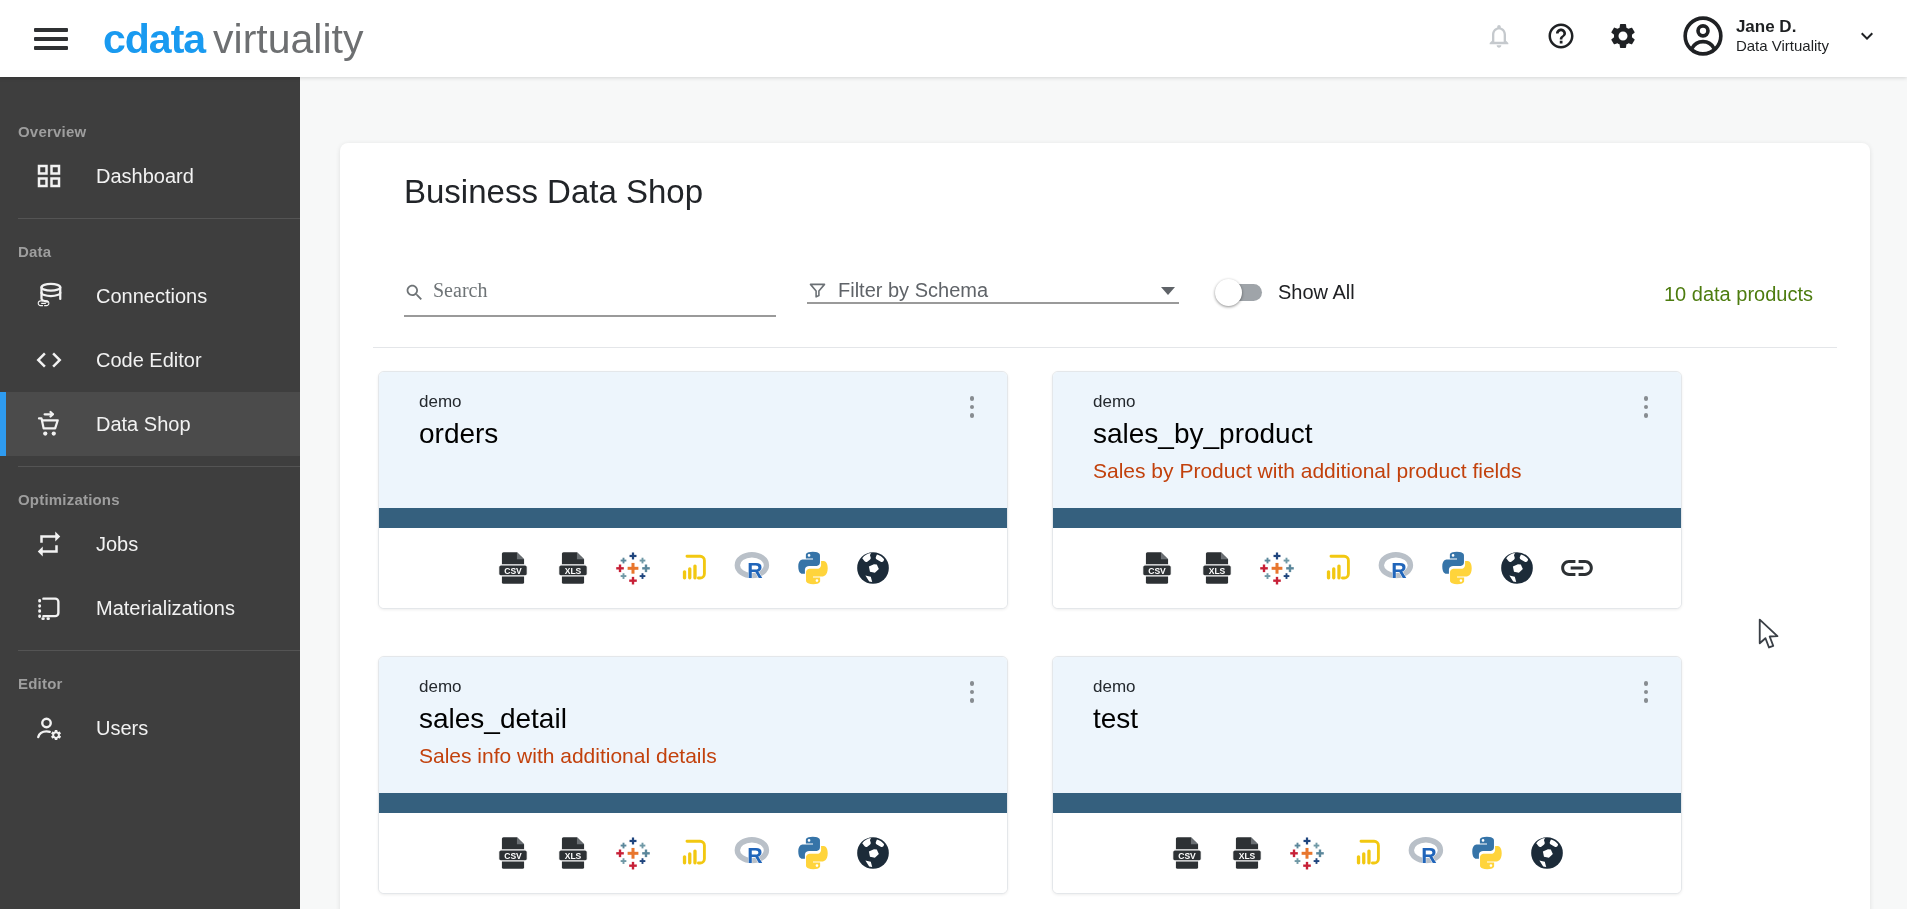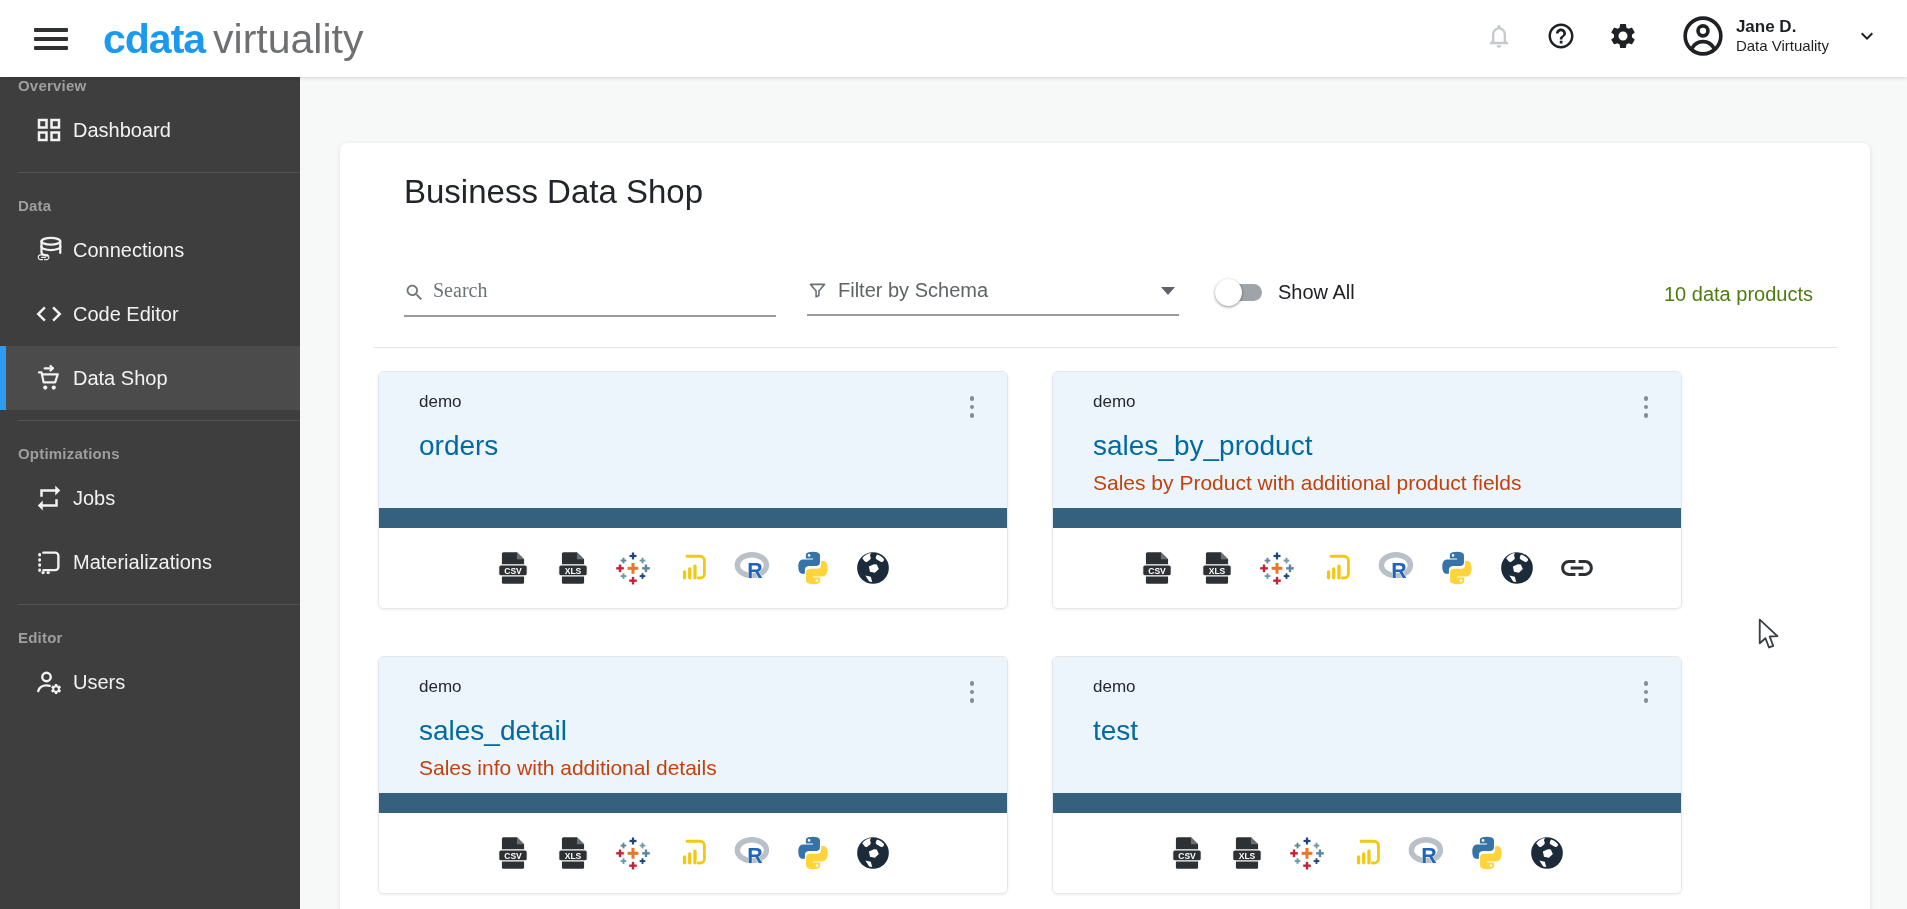--- a/index.html
+++ b/index.html
@@ -24,65 +24,65 @@
   .userbox { display:flex; align-items:center; margin-left:40px; margin-right:28px; cursor:pointer; }
   .avatar { width:46px; height:46px; }
   .avatar svg { width:46px; height:46px; }
   .user-names { margin-left:10px; line-height:1.15; }
   .user-name { font-size:17px; font-weight:bold; color:#1e2022; }
   .user-org  { font-size:15px; color:#1e2022; }
   .chev { margin-left:26px; width:24px; height:24px; }
 
   
   .sidebar { position:absolute; left:0; top:77px; width:300px; height:832px; background:#3e3e3e;
-             z-index:10; }
+             padding-top:46px; z-index:10; }
   .side-section-label { font-size:15px; font-weight:bold; color:#9e9e9e; margin:24px 0 4px 18px; letter-spacing:.2px; }
   .side-section:first-child .side-section-label { margin-top:0; }
-  .side-item { height:64px; display:flex; align-items:center; padding-left:34px; gap:9px;
+  .side-item { height:64px; display:flex; align-items:center; padding-left:34px; gap:32px;
                color:#f2f2f2; font-size:20px; cursor:pointer; }
   .side-item.active { background:#4b4b4b; border-left:6px solid #2e9bf0; padding-left:28px; }
   .side-icon { width:30px; height:30px; flex:0 0 30px; display:flex; align-items:center; justify-content:center; }
   .side-icon svg { width:30px; height:30px; }
   .side-divider { height:1px; background:#545454; margin:10px 0 2px 18px; }
 
   
   .main { position:absolute; left:300px; top:77px; width:1607px; height:832px; background:#f7f8f8; }
   .panel { position:absolute; left:40px; top:66px; width:1530px; height:980px; background:#fff;
            border-radius:8px; box-shadow:0 1px 5px rgba(0,0,0,.10); }
   .page-title { position:absolute; left:64px; top:30px; font-size:33px; font-weight:500; color:#212428; }
 
   .toolbar { position:absolute; left:0; top:136px; width:100%; height:50px; }
   .search-field { position:absolute; left:64px; width:372px; display:flex; align-items:flex-start; gap:8px;
                   border-bottom:2px solid #9a9a9a; padding-bottom:12px; }
   .search-field svg { width:21px; height:21px; margin-top:3px; }
   .search-field input { border:none; outline:none; font-size:20px; color:#3c4043; width:320px;
                         font-family:Liberation Serif, serif; background:transparent; }
   .search-field input::placeholder { color:#6e7control376; color:#6e7376; }
   .filter-field { position:absolute; left:467px; width:372px; display:flex; align-items:center; gap:10px;
-                  border-bottom:2px solid #9a9a9a; padding-bottom:12px; cursor:pointer; }
+                  border-bottom:2px solid #9a9a9a; cursor:pointer; }
   .filter-field svg.funnel { width:21px; height:21px; }
   .filter-label { font-size:20px; color:#5f6368; flex:1; }
   .caret { width:0; height:0; border-left:7px solid transparent; border-right:7px solid transparent;
            border-top:8px solid #5f6368; margin-right:4px; }
   .toggle-wrap { position:absolute; left:878px; top:2px; display:flex; align-items:center; cursor:pointer; }
   .switch { position:relative; width:44px; height:17px; background:#9fa4a9; border-radius:9px; display:inline-block; }
   .knob { position:absolute; left:-3px; top:-5px; width:27px; height:27px; background:#fff; border-radius:50%;
           box-shadow:0 1px 3px rgba(0,0,0,.45); }
   .toggle-label { margin-left:16px; font-size:20px; color:#202124; }
   .count { position:absolute; right:57px; top:4px; font-size:20px; color:#4d7c0f; }
   .toolbar-divider { position:absolute; left:33px; right:33px; top:204px; height:1px; background:#e4e6e9; }
 
   
   .card-grid { position:absolute; left:38px; top:228px; width:1460px; display:flex; flex-wrap:wrap;
                column-gap:44px; row-gap:47px; }
   .card { width:630px; height:238px; background:#fff; border:1px solid #e4e7ea; border-radius:6px;
           overflow:hidden; box-shadow:0 1px 3px rgba(0,0,0,.07); display:flex; flex-direction:column; }
   .card-head { position:relative; height:136px; background:#edf5fc; padding:20px 60px 0 40px; }
   .card-schema { font-size:17px; color:#24292e; }
-  .card-title { font-size:28px; color:#0369a1; margin-top:18px; }
+  .card-title { font-size:28px; color:#000000; margin-top:6px; }
   .card-desc { font-size:21px; color:#c2410c; margin-top:9px; }
   .card-menu { position:absolute; top:18px; right:22px; width:26px; height:34px; display:flex; flex-direction:column;
                align-items:center; justify-content:center; gap:4px; cursor:pointer; }
   .card-menu .dot { width:4.5px; height:4.5px; border-radius:50%; background:#878c91; }
   .card-bar { height:20px; background:#35607e; }
   .card-foot { flex:1; display:flex; align-items:center; justify-content:center; gap:22px; background:#fff; }
   .fmt-icon { width:38px; height:38px; display:inline-flex; cursor:pointer; }
   .fmt-icon svg { width:38px; height:38px; }
 
   

